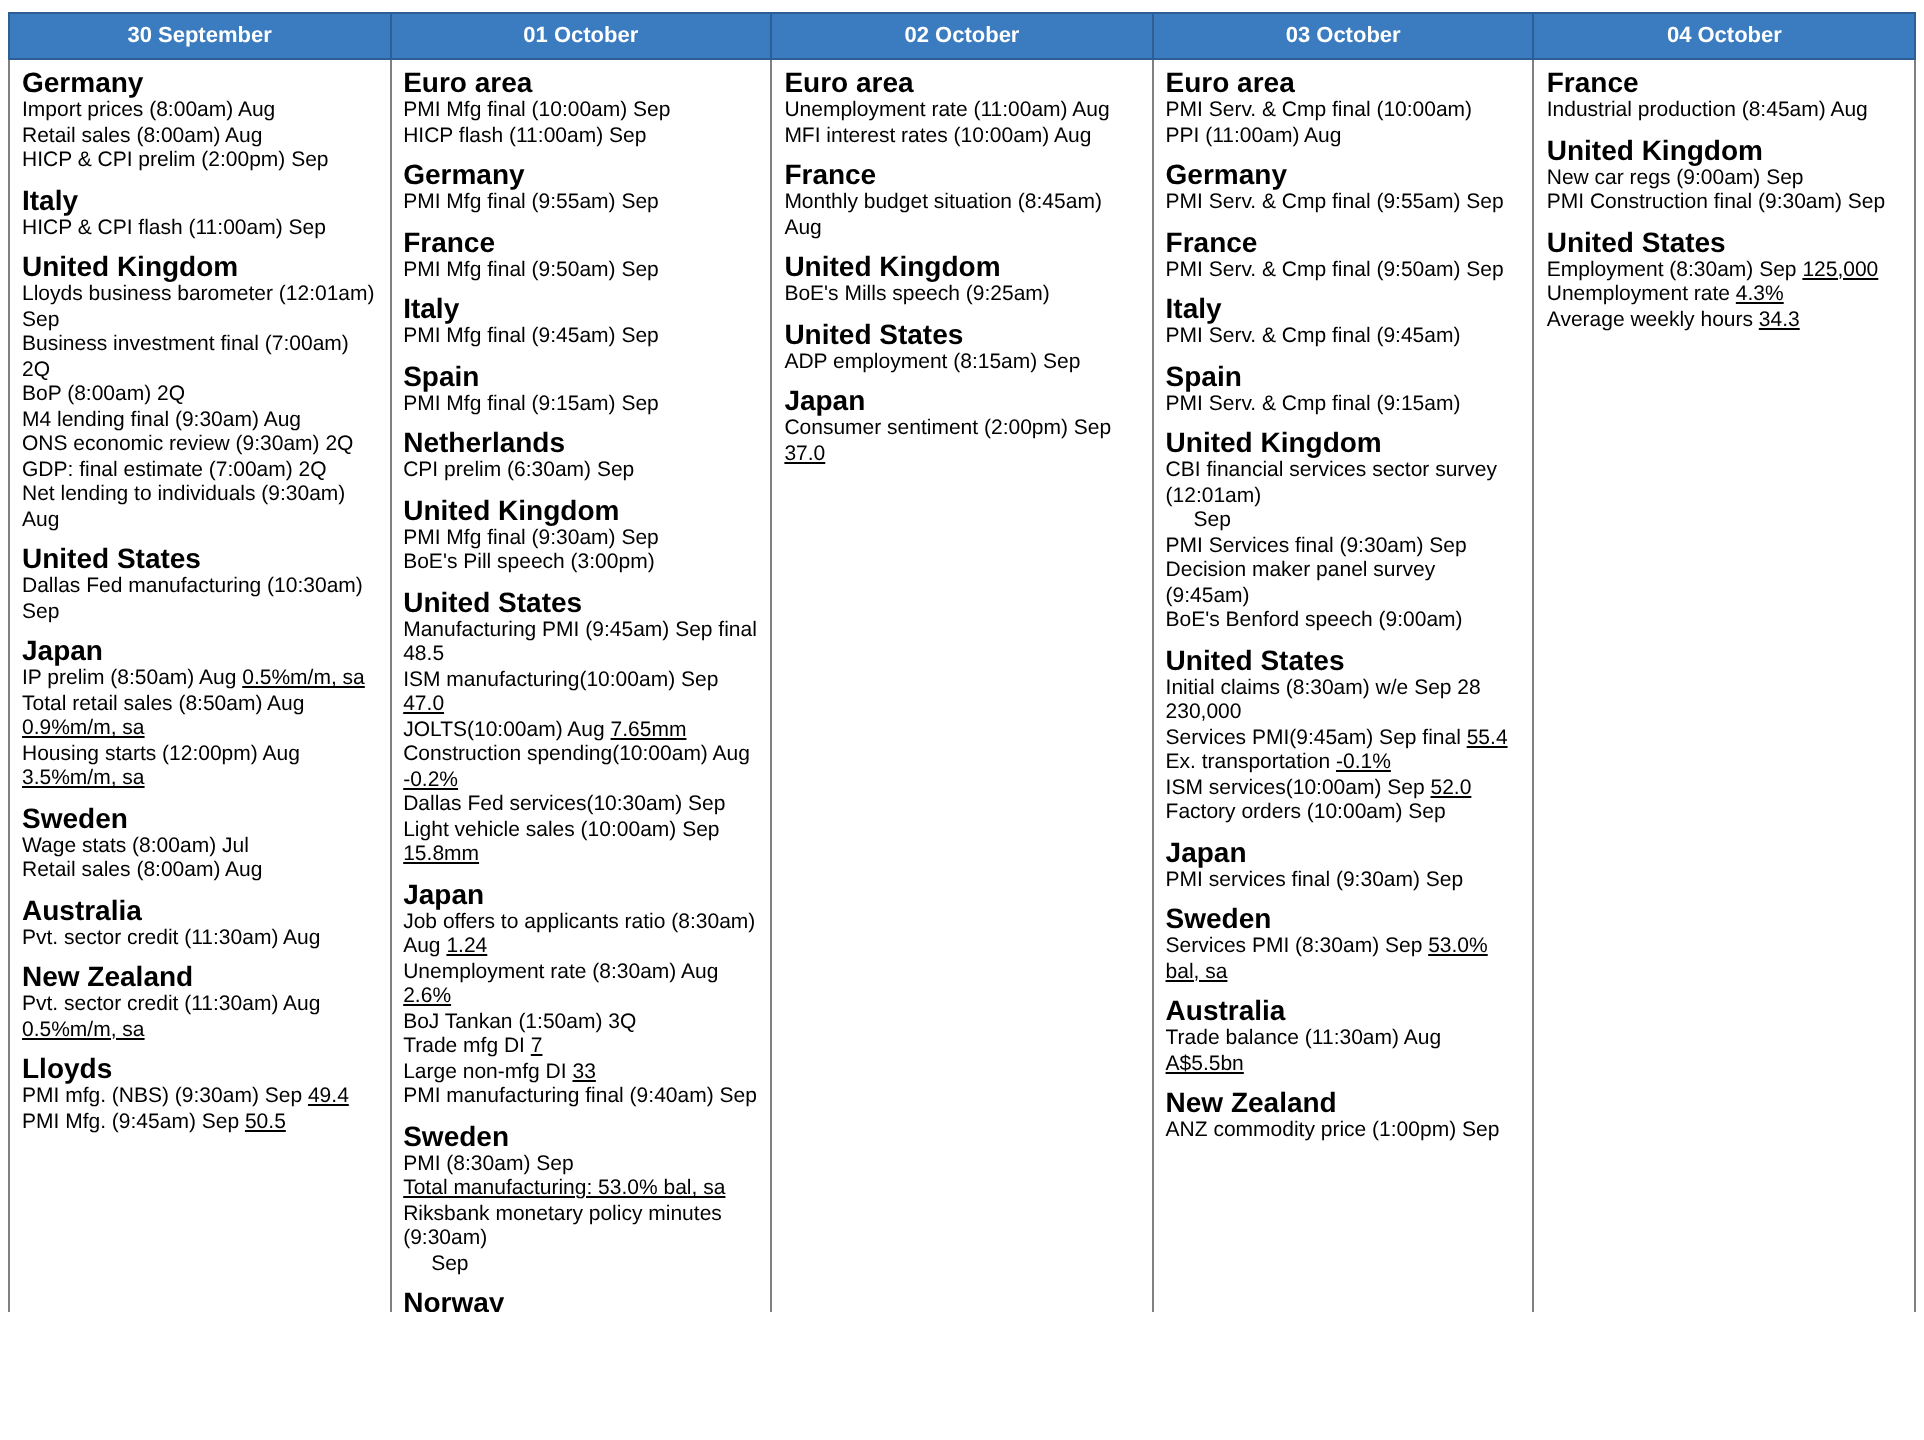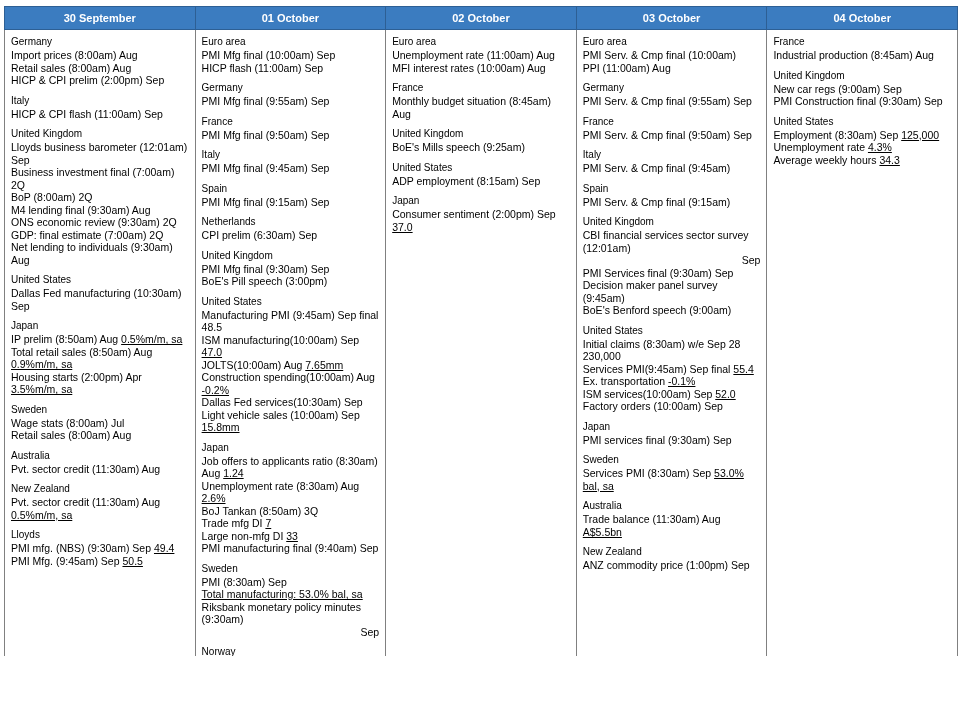--- a/index.html
+++ b/index.html
@@ -39,41 +39,40 @@
     vertical-align: top;
     padding: 5px 6px 4px 6px;
     width: 190px;
   }
   .col-inner {
     position: relative;
     height: 100%;
     min-height: 620px;
   }
   .country {
-    font-weight: normal;
-    font-size: 10px;
+    font-weight: bold;
+    font-size: 14px;
     margin-top: 7px;
     margin-bottom: 1px;
     line-height: 13px;
   }
   .country:first-child {
     margin-top: 0;
   }
   .evt {
     font-size: 10.5px;
     line-height: 12.5px;
     margin: 0;
     padding: 0;
   }
   .evt .u {
     text-decoration: underline;
   }
   .indent {
     padding-left: 14px;
-    text-align: right;
   }
 </style>
 </head>
 <body>
 
 <div id="calendar">
   <table class="cal">
     <thead>
       <tr id="header-row">
           <th>30 September</th>
@@ -99,21 +98,21 @@
               <div class="evt"><span>BoP (8:00am) 2Q</span></div>
               <div class="evt"><span>M4 lending final (9:30am) Aug</span></div>
               <div class="evt"><span>ONS economic review (9:30am) 2Q</span></div>
               <div class="evt"><span>GDP: final estimate (7:00am) 2Q</span></div>
               <div class="evt"><span>Net lending to individuals (9:30am) Aug</span></div>
               <div class="country">United States</div>
               <div class="evt"><span>Dallas Fed manufacturing (10:30am) Sep</span></div>
               <div class="country">Japan</div>
               <div class="evt"><span>IP prelim (8:50am) Aug </span><span class="u">0.5%m/m, sa</span></div>
               <div class="evt"><span>Total retail sales (8:50am) Aug </span><span class="u">0.9%m/m, sa</span></div>
-              <div class="evt"><span>Housing starts (2:00pm) Apr </span><span class="u">3.5%m/m, sa</span></div>
+              <div class="evt"><span>Housing starts (12:00pm) Aug </span><span class="u">3.5%m/m, sa</span></div>
               <div class="country">Sweden</div>
               <div class="evt"><span>Wage stats (8:00am) Jul</span></div>
               <div class="evt"><span>Retail sales (8:00am) Aug</span></div>
               <div class="country">Australia</div>
               <div class="evt"><span>Pvt. sector credit (11:30am) Aug</span></div>
               <div class="country">New Zealand</div>
               <div class="evt"><span>Pvt. sector credit (11:30am) Aug </span><span class="u">0.5%m/m, sa</span></div>
               <div class="country">Lloyds</div>
               <div class="evt"><span>PMI mfg. (NBS) (9:30am) Sep </span><span class="u">49.4</span></div>
               <div class="evt"><span>PMI Mfg. (9:45am) Sep </span><span class="u">50.5</span></div>
@@ -140,21 +139,21 @@
               <div class="country">United States</div>
               <div class="evt"><span>Manufacturing PMI (9:45am) Sep final 48.5</span></div>
               <div class="evt"><span>ISM manufacturing(10:00am) Sep </span><span class="u">47.0</span></div>
               <div class="evt"><span>JOLTS(10:00am) Aug </span><span class="u">7.65mm</span></div>
               <div class="evt"><span>Construction spending(10:00am) Aug </span><span class="u">-0.2%</span></div>
               <div class="evt"><span>Dallas Fed services(10:30am) Sep</span></div>
               <div class="evt"><span>Light vehicle sales (10:00am) Sep </span><span class="u">15.8mm</span></div>
               <div class="country">Japan</div>
               <div class="evt"><span>Job offers to applicants ratio (8:30am) Aug </span><span class="u">1.24</span></div>
               <div class="evt"><span>Unemployment rate (8:30am) Aug </span><span class="u">2.6%</span></div>
-              <div class="evt"><span>BoJ Tankan (8:50am) 3Q</span></div>
+              <div class="evt"><span>BoJ Tankan (1:50am) 3Q</span></div>
               <div class="evt"><span>Trade mfg DI </span><span class="u">7</span></div>
               <div class="evt"><span>Large non-mfg DI </span><span class="u">33</span></div>
               <div class="evt"><span>PMI manufacturing final (9:40am) Sep</span></div>
               <div class="country">Sweden</div>
               <div class="evt"><span>PMI (8:30am) Sep</span></div>
               <div class="evt"><span></span><span class="u">Total manufacturing: 53.0% bal, sa</span></div>
               <div class="evt"><span>Riksbank monetary policy minutes (9:30am)</span></div>
               <div class="evt indent"><span>Sep</span></div>
               <div class="country">Norway</div>
               <div class="evt"><span>PMI Mfg (10:00am) Sep</span></div>

